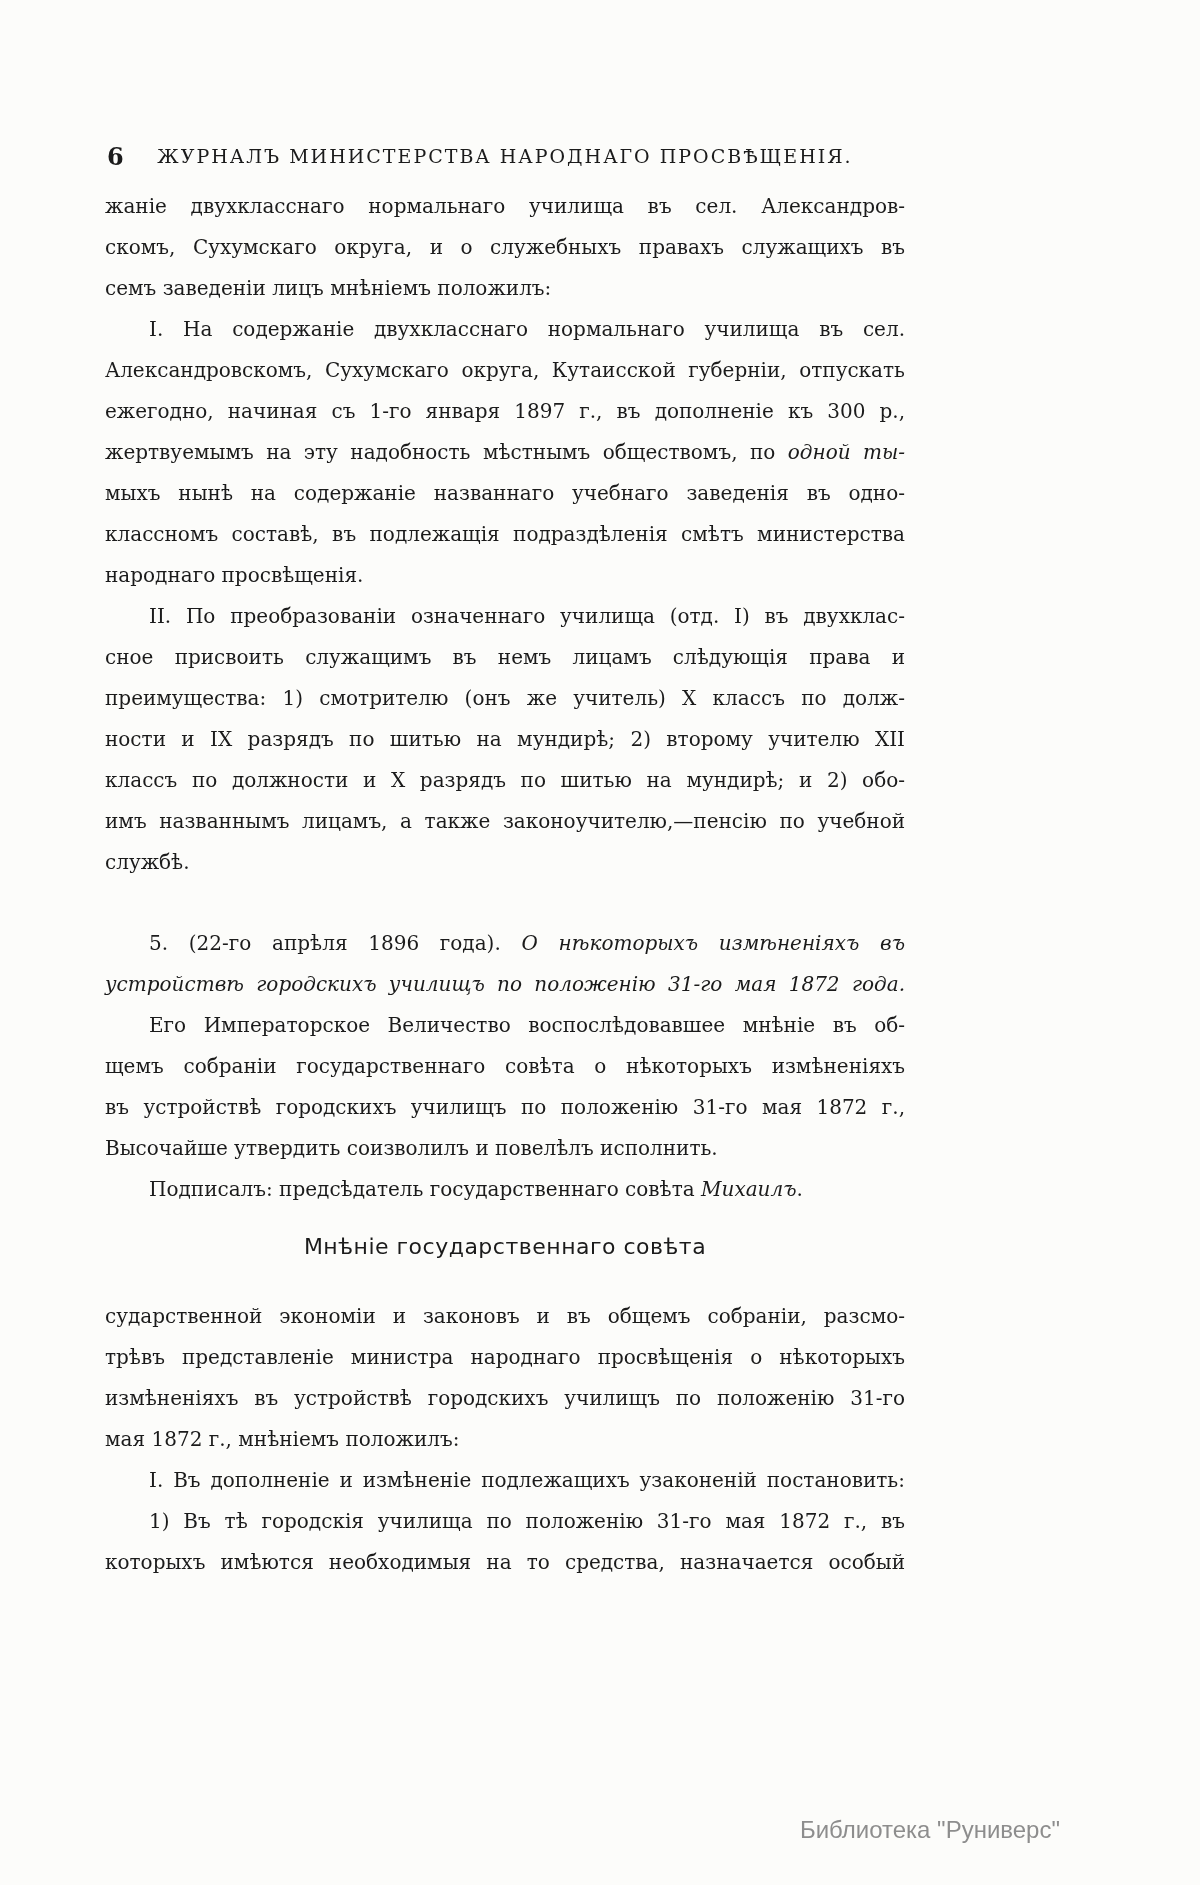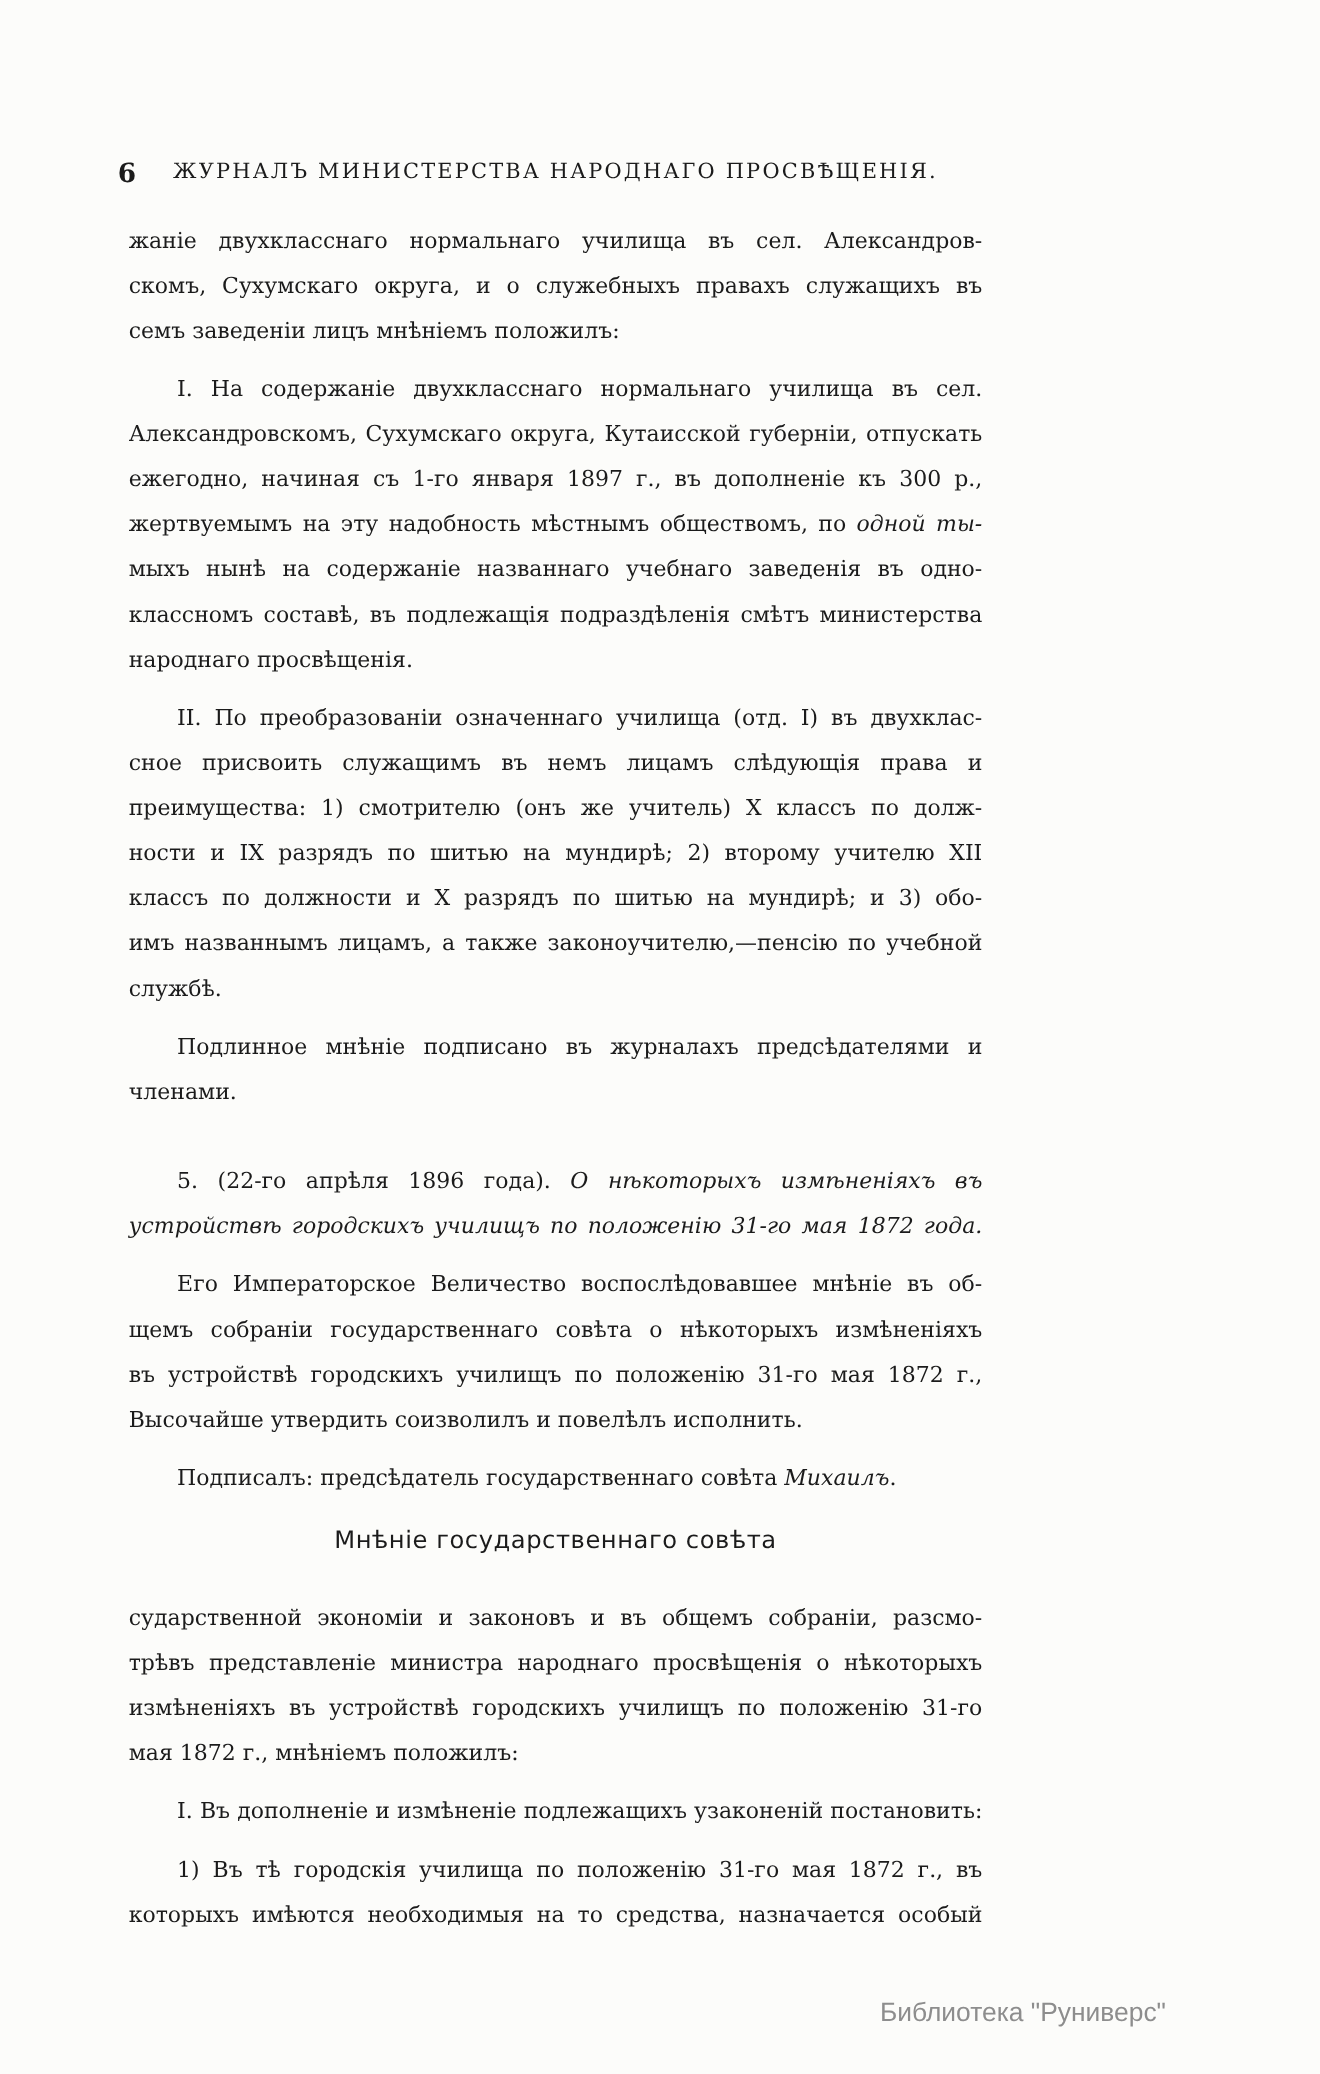--- a/index.html
+++ b/index.html
@@ -37,21 +37,21 @@
     letter-spacing: 2px;
     white-space: nowrap;
     padding-top: 3px;
   }
   .column {
     position: absolute;
     top: 186px;
     left: 105px;
     width: 800px;
   }
-  .paragraph { margin: 12px; }
+  .paragraph { margin: 0; }
   .paragraph.gap-before { margin-top: 40px; }
   .line {
     font-size: 20px;
     line-height: 41px;
     text-align: justify;
     text-align-last: left;
     white-space: normal;
   }
   .line.just { text-align-last: justify; }
   .line.indent { padding-left: 44px; }
@@ -98,27 +98,23 @@
           <div class="line just"><span>жертвуемымъ на эту надобность мѣстнымъ обществомъ, по </span><span class="it">одной ты-</span></div>
           <div class="line just"><span>мыхъ нынѣ на содержаніе названнаго учебнаго заведенія въ одно-</span></div>
           <div class="line just"><span>классномъ составѣ, въ подлежащія подраздѣленія смѣтъ министерства</span></div>
           <div class="line"><span>народнаго просвѣщенія.</span></div>
         </div>
         <div class="paragraph">
           <div class="line just indent"><span>II. По преобразованіи означеннаго училища (отд. I) въ двухклас-</span></div>
           <div class="line just"><span>сное присвоить служащимъ въ немъ лицамъ слѣдующія права и</span></div>
           <div class="line just"><span>преимущества: 1) смотрителю (онъ же учитель) X классъ по долж-</span></div>
           <div class="line just"><span>ности и IX разрядъ по шитью на мундирѣ; 2) второму учителю XII</span></div>
-          <div class="line just"><span>классъ по должности и X разрядъ по шитью на мундирѣ; и 3) обо-</span></div>
+          <div class="line just"><span>классъ по должности и X разрядъ по шитью на мундирѣ; и 2) обо-</span></div>
           <div class="line just"><span>имъ названнымъ лицамъ, а также законоучителю,—пенсію по учебной</span></div>
           <div class="line"><span>службѣ.</span></div>
-        </div>
-        <div class="paragraph">
-          <div class="line just indent"><span>Подлинное мнѣніе подписано въ журналахъ предсѣдателями и</span></div>
-          <div class="line"><span>членами.</span></div>
         </div>
         <div class="paragraph gap-before">
           <div class="line just indent"><span>5. (22-го апрѣля 1896 года). </span><span class="it">О нѣкоторыхъ измѣненіяхъ въ</span></div>
           <div class="line just"><span class="it">устройствѣ городскихъ училищъ по положенію 31-го мая 1872 года.</span></div>
         </div>
         <div class="paragraph">
           <div class="line just indent"><span>Его Императорское Величество воспослѣдовавшее мнѣніе въ об-</span></div>
           <div class="line just"><span>щемъ собраніи государственнаго совѣта о нѣкоторыхъ измѣненіяхъ</span></div>
           <div class="line just"><span>въ устройствѣ городскихъ училищъ по положенію 31-го мая 1872 г.,</span></div>
           <div class="line"><span>Высочайше утвердить соизволилъ и повелѣлъ исполнить.</span></div>

